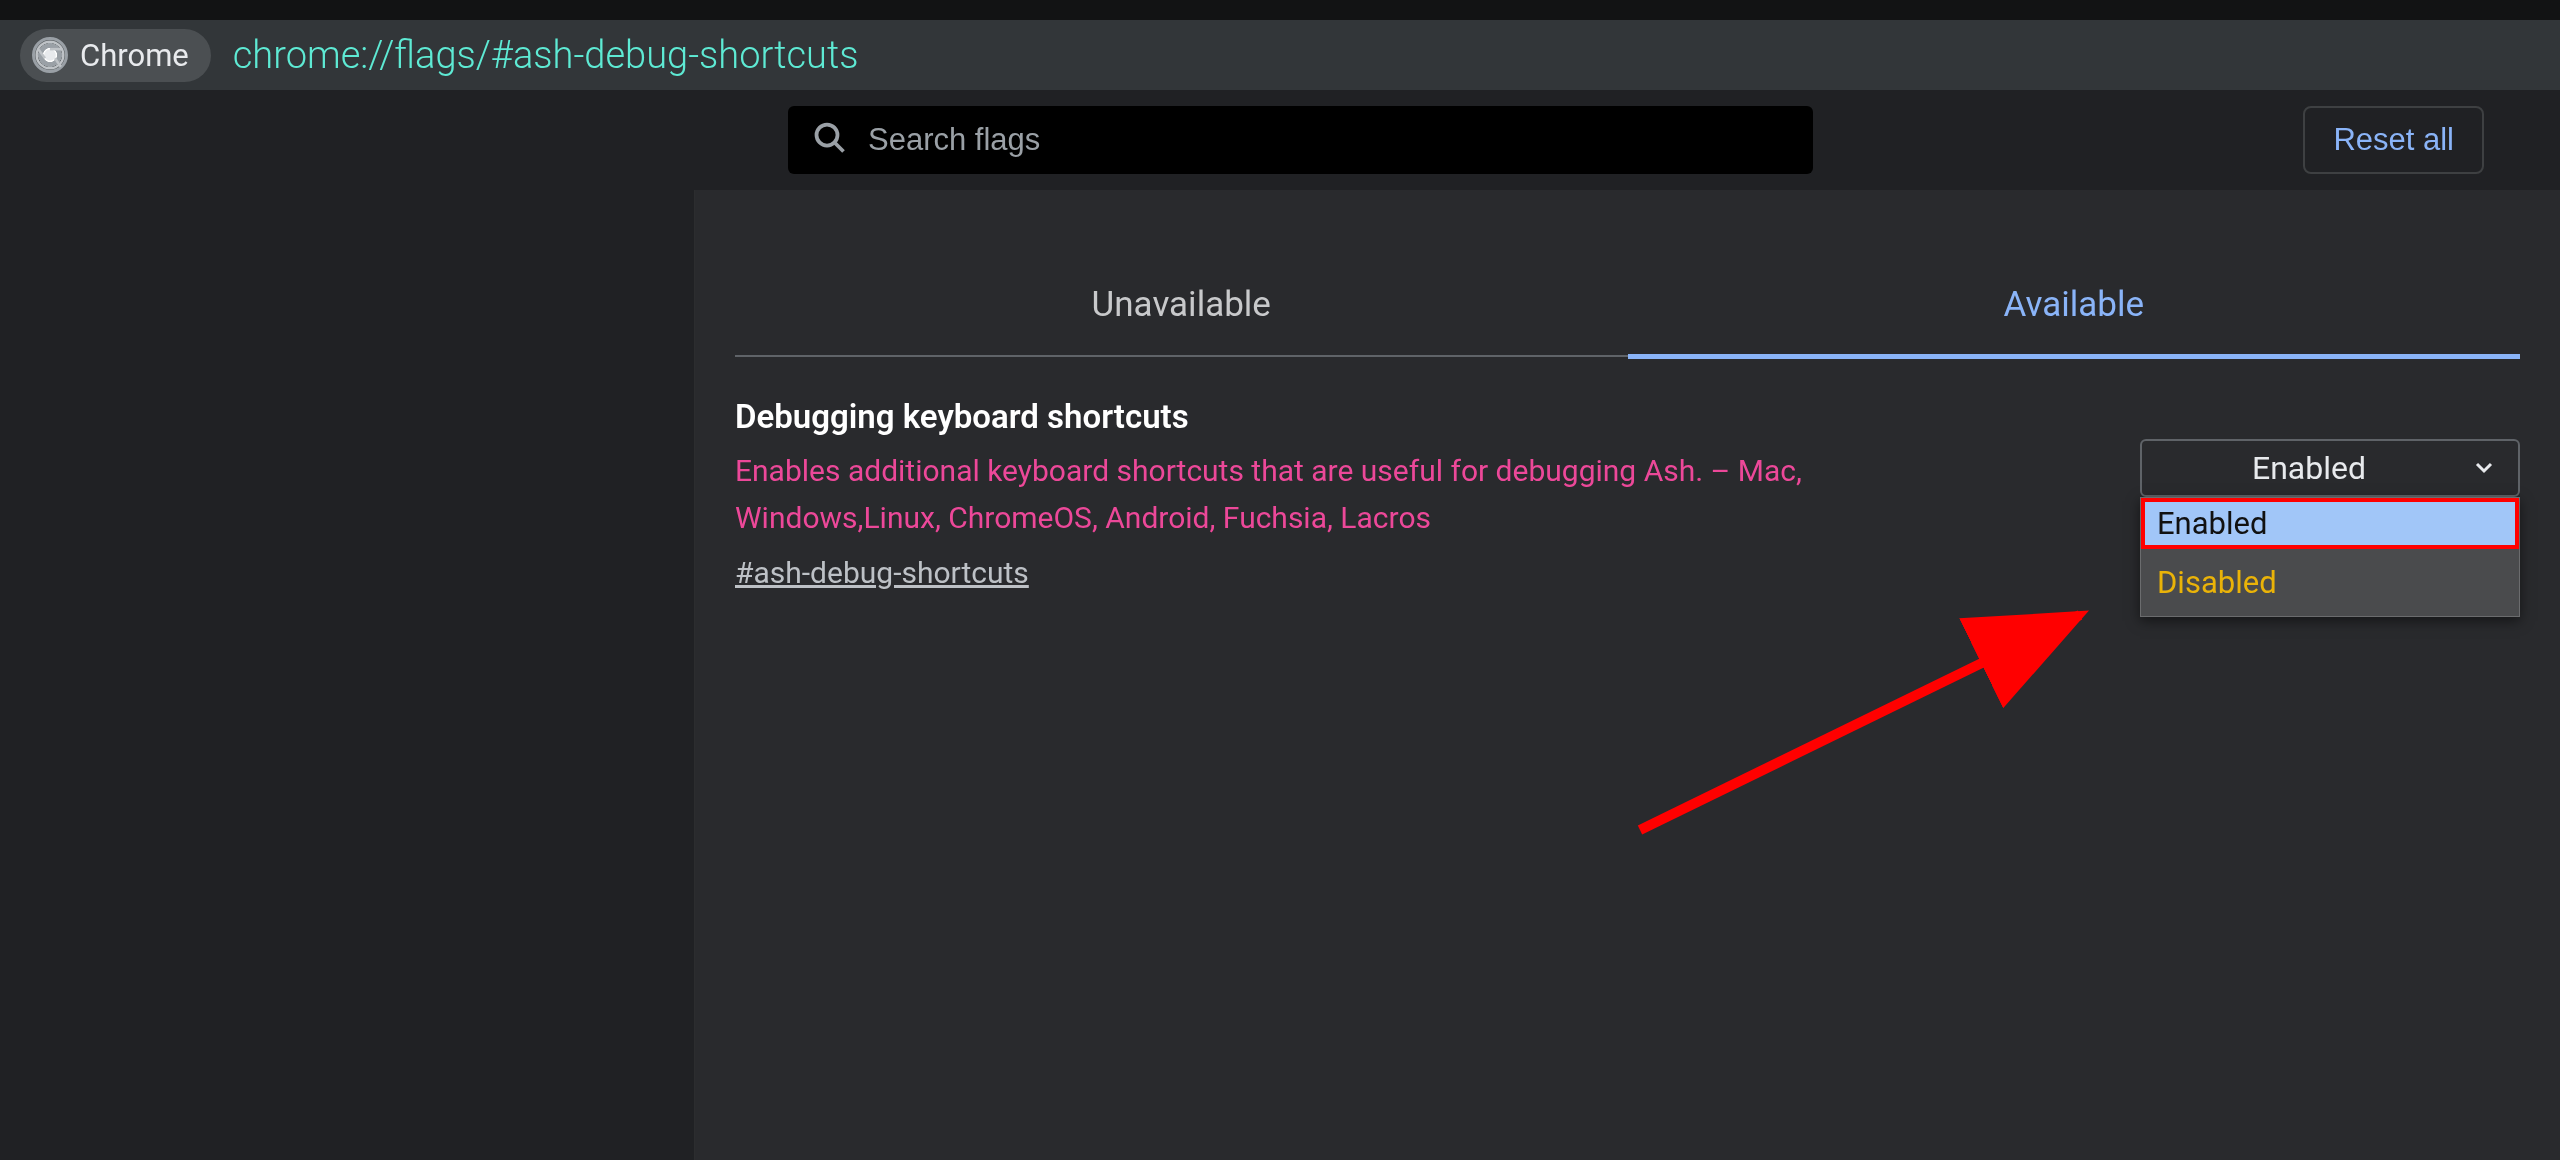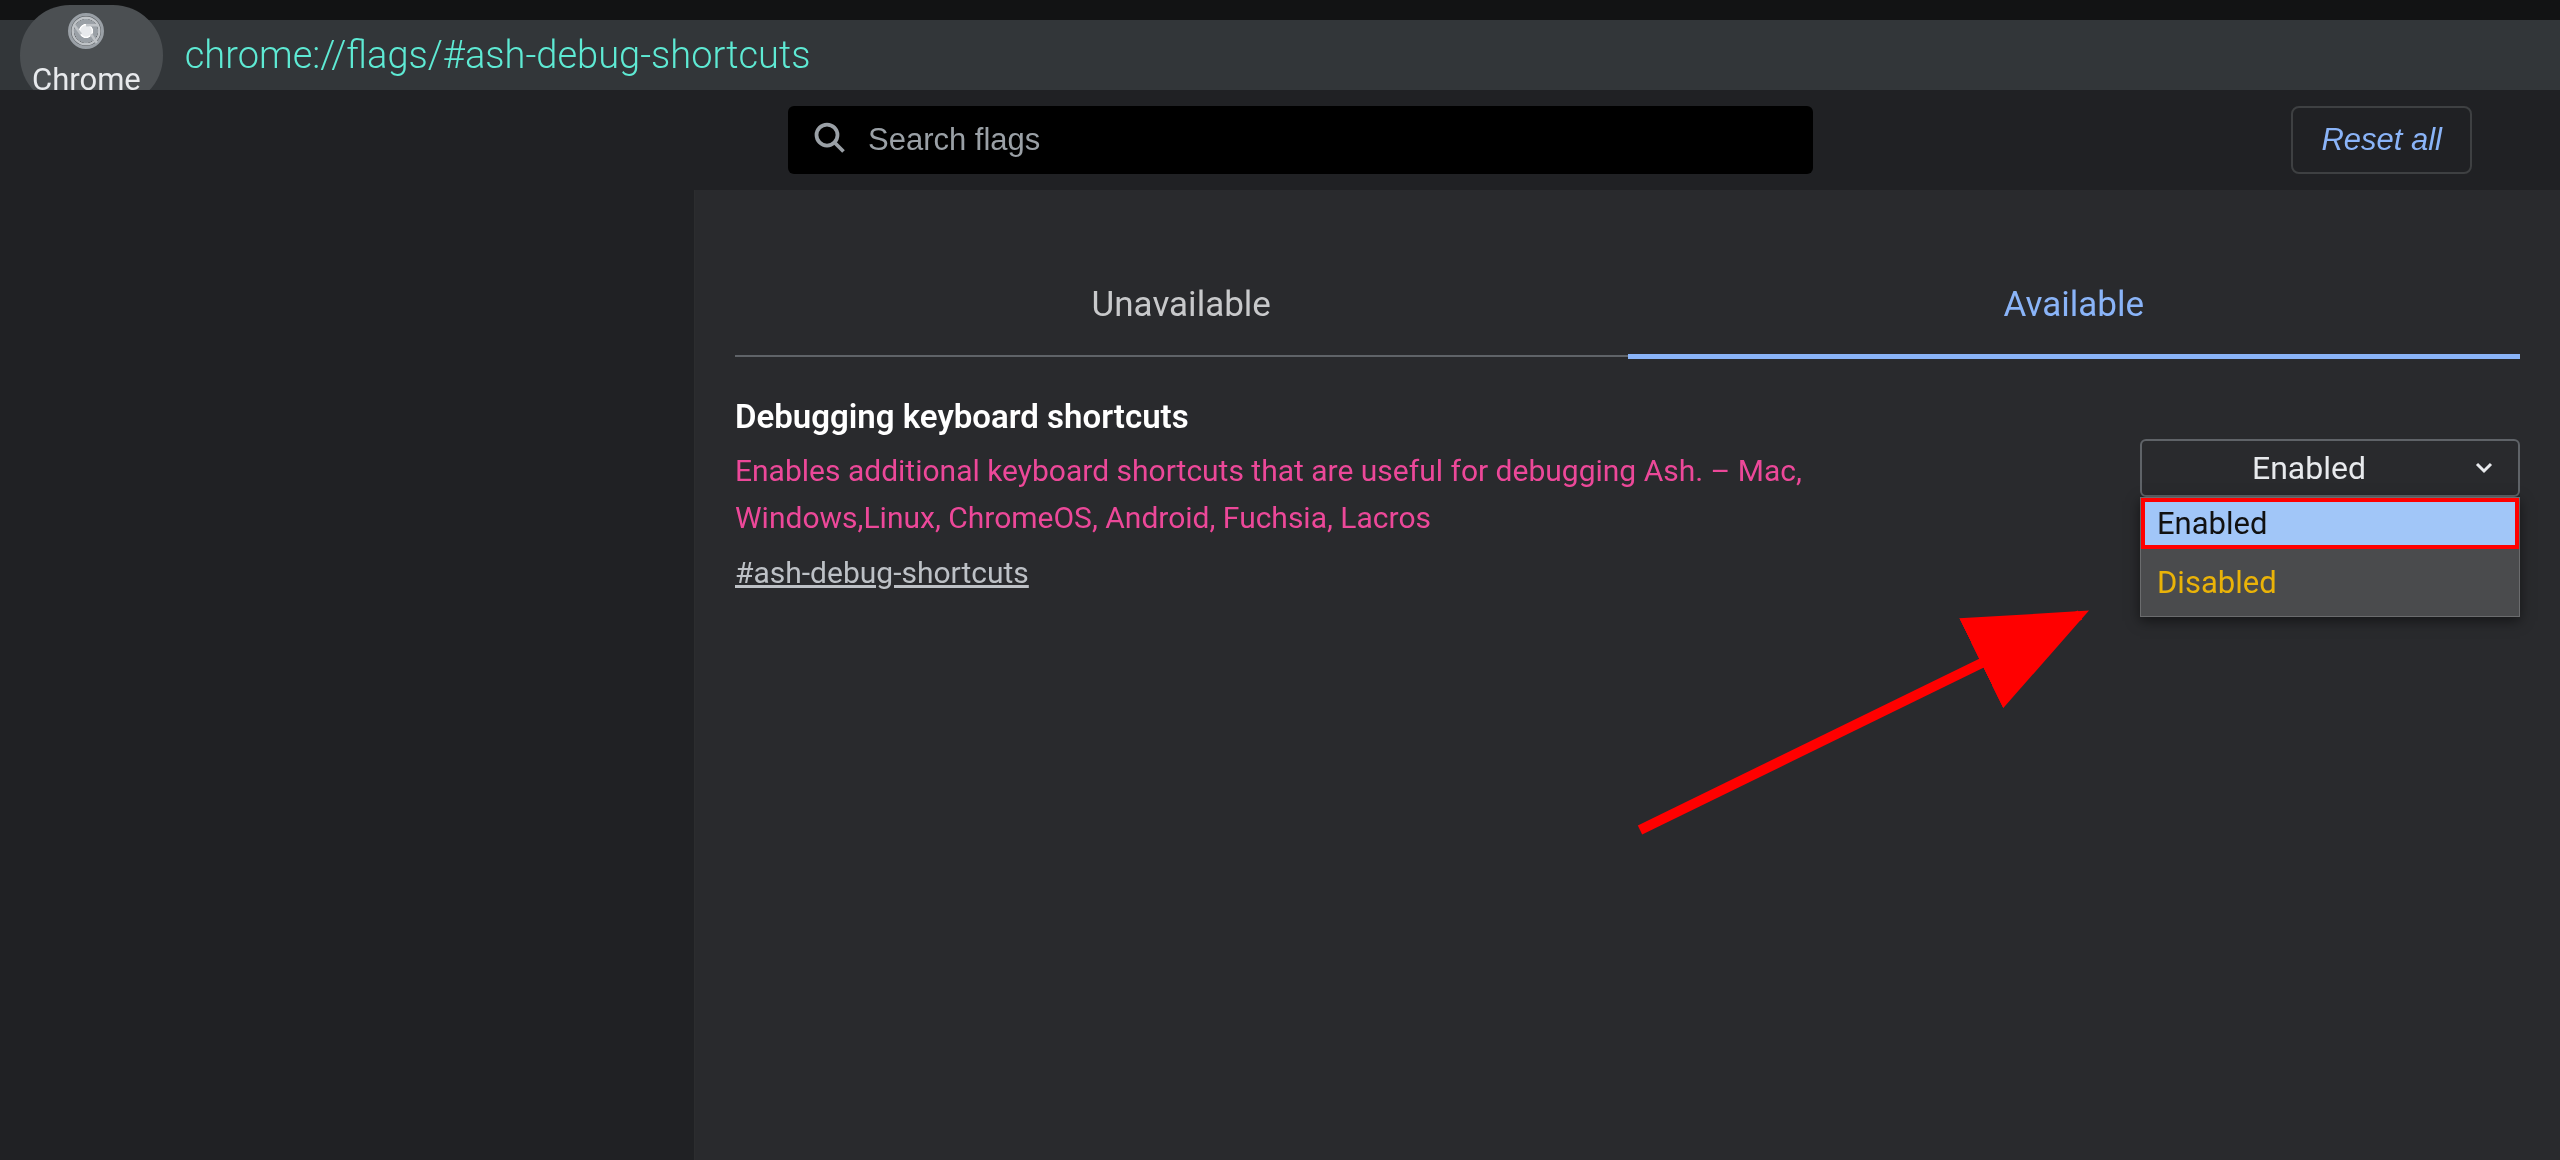--- a/index.html
+++ b/index.html
@@ -27,21 +27,20 @@
       padding: 0 20px;
       background: #323639;
     }
     .chrome-badge {
       background: #4b4f52;
       border-radius: 50px;
       padding: 8px 22px 8px 12px;
       display: flex;
       align-items: center;
       gap: 12px;
-      flex-direction: column;
     }
     .chrome-icon {
       width: 36px;
       height: 36px;
       border-radius: 50%;
       background: radial-gradient(circle at center, #fff 32%, #9aa0a6 34%, #9aa0a6 55%, transparent 56%);
       border: 3px solid #9aa0a6;
       position: relative;
       display: flex;
       align-items: center;
@@ -91,29 +90,28 @@
       outline: none;
       color: #e8eaed;
       font-size: 31px;
       width: 100%;
     }
     .search-input::placeholder {
       color: #9aa0a6;
     }
     .reset-button {
       position: absolute;
-      right: 88px;
+      right: 76px;
       background: transparent;
       border: 2px solid #3e4042;
       border-radius: 8px;
       padding: 14px 28px;
       color: #8ab4f8;
       font-size: 31px;
       cursor: pointer;
-      font-style: italic;
     }
     .main-area {
       display: flex;
       height: calc(100% - 190px);
     }
     .sidebar-space {
       width: 695px;
       background: #202124;
       border-right: 1px solid #2c2d2f;
     }

